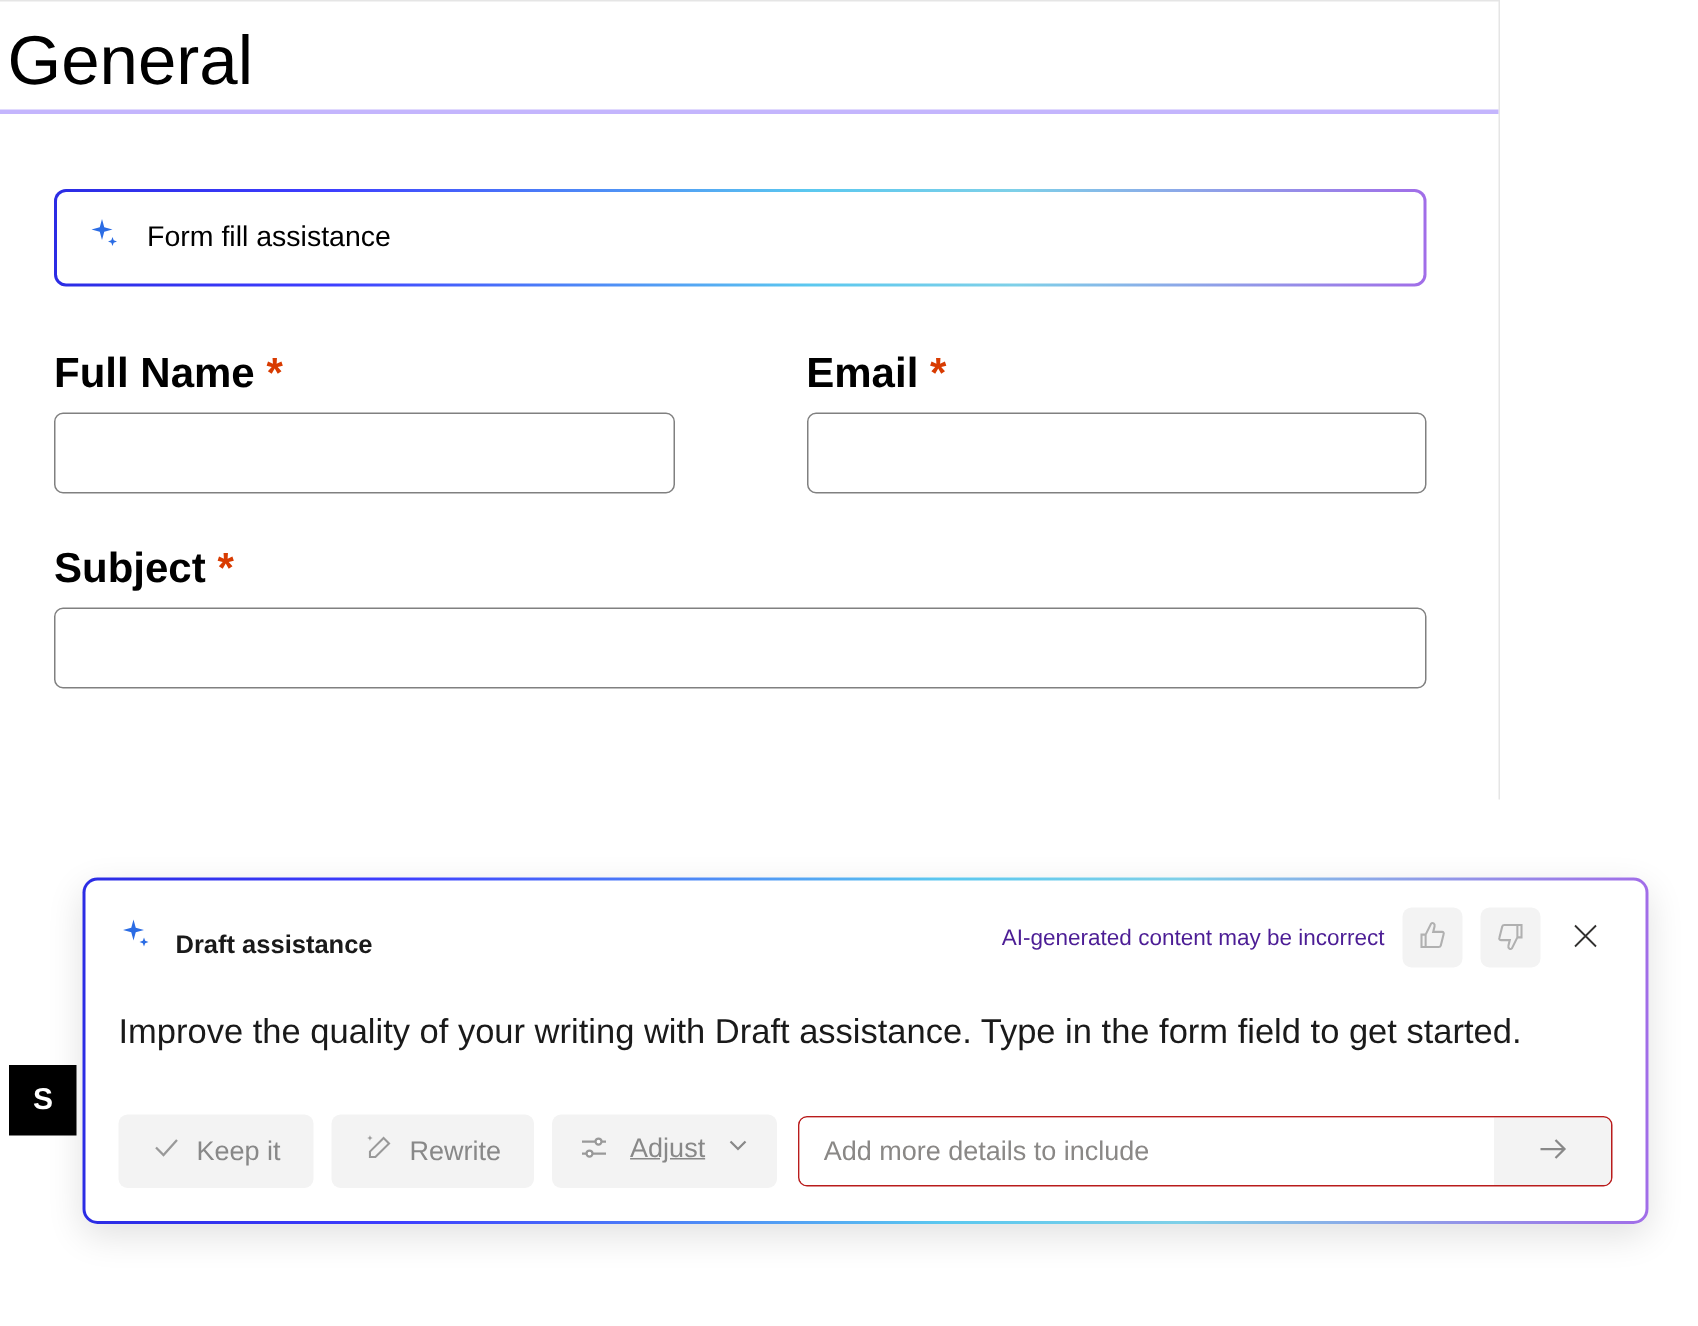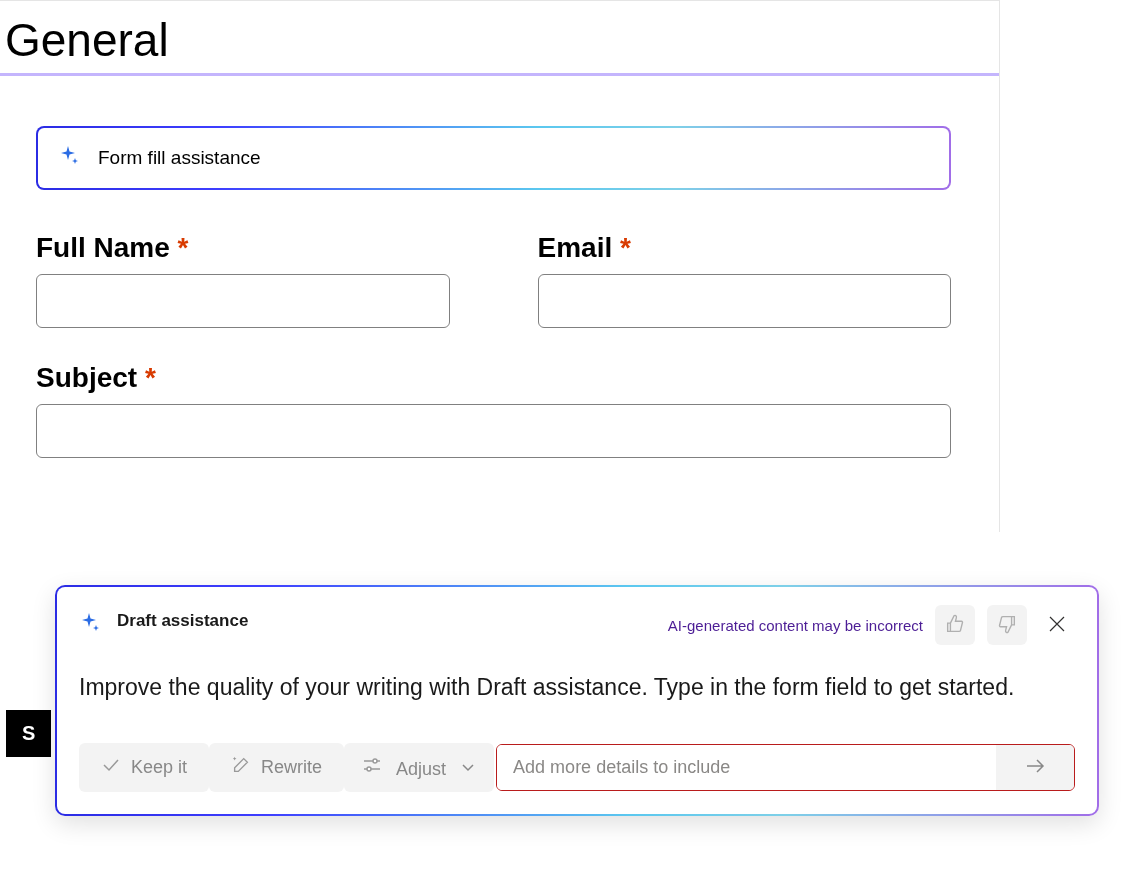--- a/index.html
+++ b/index.html
@@ -144,21 +144,21 @@
     }
     
     .draft-header {
       display: flex;
       align-items: center;
       margin-bottom: 26px;
     }
     
     .draft-header-left {
       display: flex;
-      align-items: flex-start;
+      align-items: flex-end;
       gap: 14px;
     }
     
     .draft-title {
       font-size: 17px;
       font-weight: 600;
       color: #1a1a1a;
     }
     
     .draft-header-right {
@@ -199,49 +199,51 @@
     
     .draft-description {
       font-size: 23px;
       color: #1a1a1a;
       margin-bottom: 40px;
       line-height: 1.4;
     }
     
     .draft-actions {
       display: flex;
+      gap: 12px;
       align-items: center;
     }
     
     .action-btn {
       display: flex;
       align-items: center;
       gap: 10px;
       padding: 12px 22px;
       background: #f3f3f3;
       border: none;
       border-radius: 6px;
       font-size: 18px;
       color: #888;
       cursor: pointer;
       font-family: inherit;
     }
     
     .action-btn-adjust {
       display: flex;
-      align-items: flex-end;
+      align-items: flex-start;
       gap: 14px;
       padding: 12px 18px;
       background: #f3f3f3;
       border: none;
       border-radius: 6px;
       font-size: 18px;
       color: #888;
       cursor: pointer;
       font-family: inherit;
+      text-decoration: underline;
     }
     
     .details-input-wrapper {
       flex: 1;
       display: flex;
       align-items: stretch;
       border: 1px solid #b91c1c;
       border-radius: 6px;
       overflow: hidden;
       margin-left: 2px;

